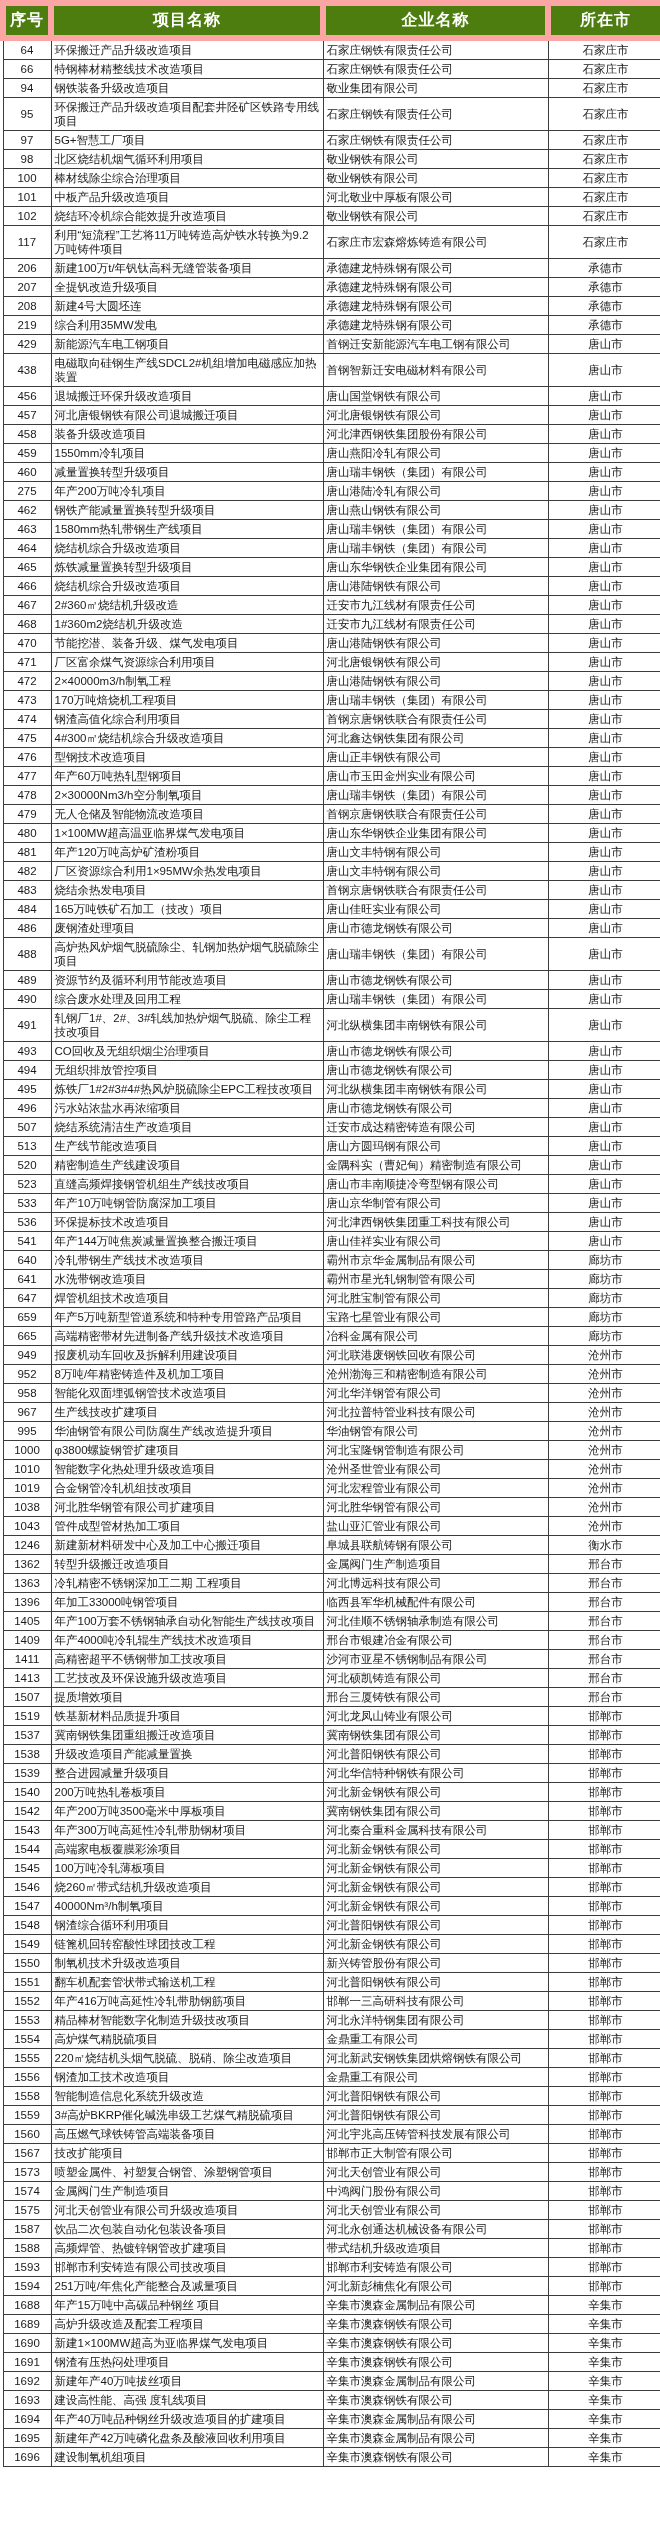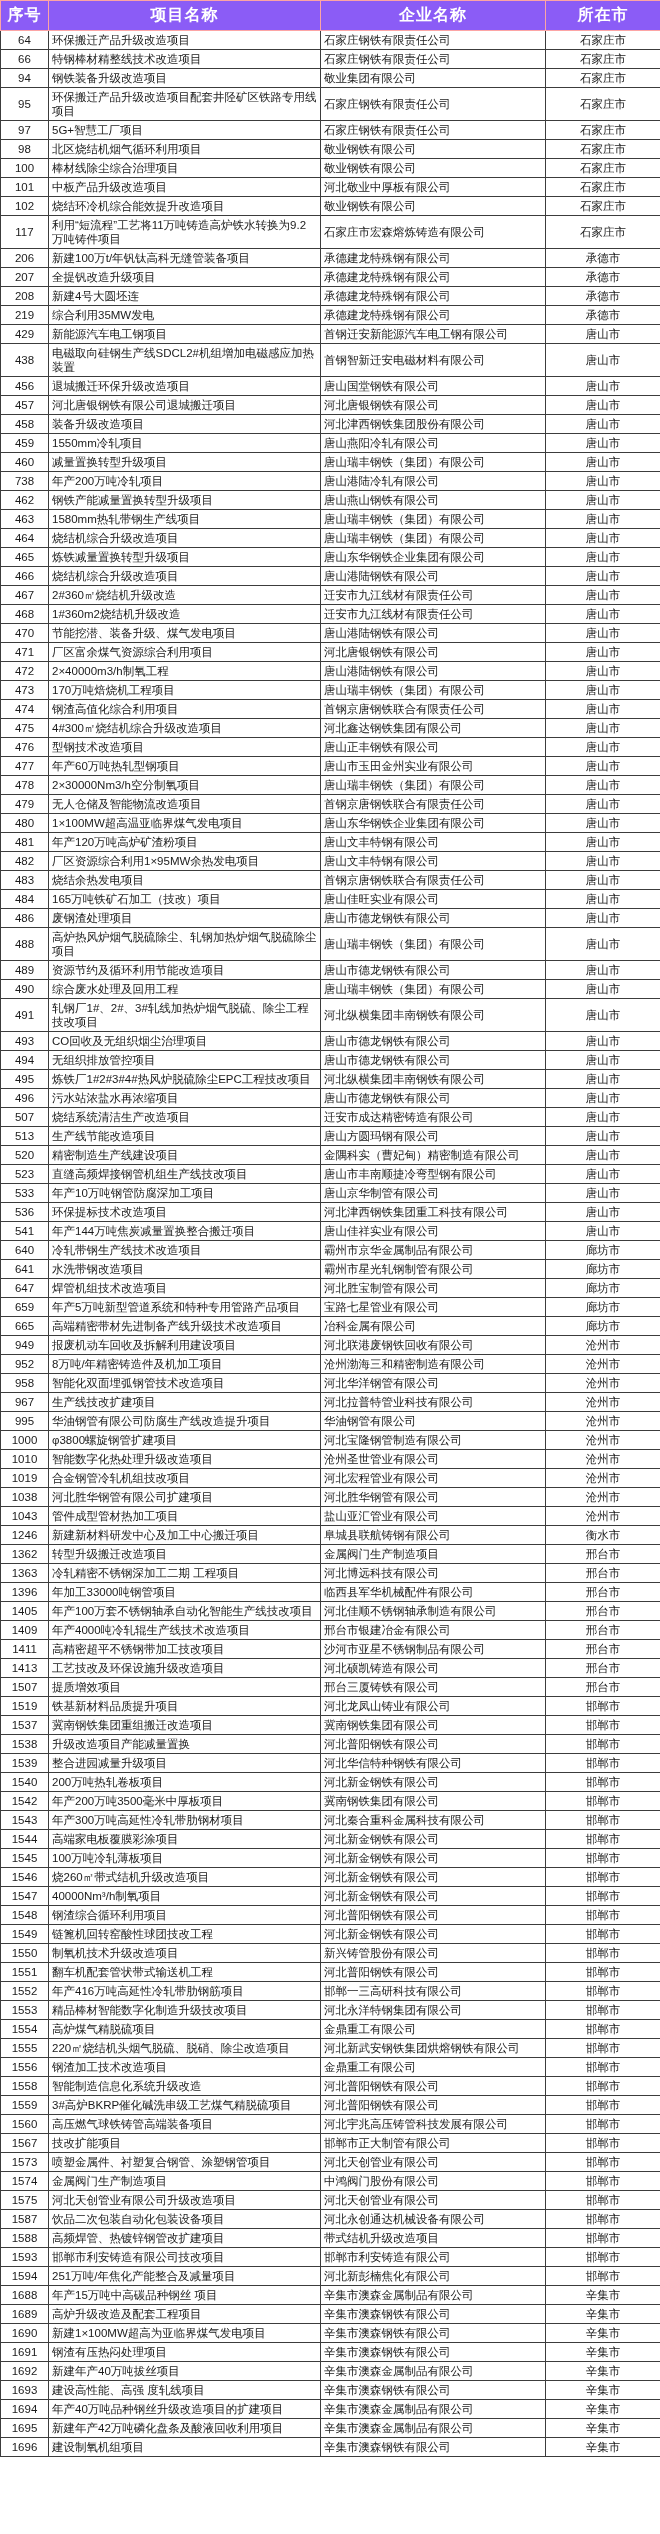--- a/index.html
+++ b/index.html
@@ -10,26 +10,26 @@
   }
   .page {
     width: 660px;
   }
   table.data-table {
     width: 660px;
     border-collapse: collapse;
     table-layout: fixed;
   }
   table.data-table th {
-    background: #8b5cf6;
+    background: #4d7c0f;
     color: #ffffff;
     font-size: 16px;
     font-weight: bold;
     padding: 4px 2px;
-    border: 1px solid #fca5a5;
+    border: 6px solid #fca5a5;
     letter-spacing: 1px;
   }
   table.data-table td {
     border: 1px solid #3c3c3c;
     font-size: 11.5px;
     line-height: 14px;
     padding: 2px 3px;
     color: #1a1a1a;
     vertical-align: middle;
     word-break: break-all;
@@ -180,21 +180,21 @@
           <td class="c2">唐山燕阳冷轧有限公司</td>
           <td class="c3">唐山市</td>
         </tr>
         <tr>
           <td class="c0">460</td>
           <td class="c1">减量置换转型升级项目</td>
           <td class="c2">唐山瑞丰钢铁（集团）有限公司</td>
           <td class="c3">唐山市</td>
         </tr>
         <tr>
-          <td class="c0">738</td>
+          <td class="c0">275</td>
           <td class="c1">年产200万吨冷轧项目</td>
           <td class="c2">唐山港陆冷轧有限公司</td>
           <td class="c3">唐山市</td>
         </tr>
         <tr>
           <td class="c0">462</td>
           <td class="c1">钢铁产能减量置换转型升级项目</td>
           <td class="c2">唐山燕山钢铁有限公司</td>
           <td class="c3">唐山市</td>
         </tr>

